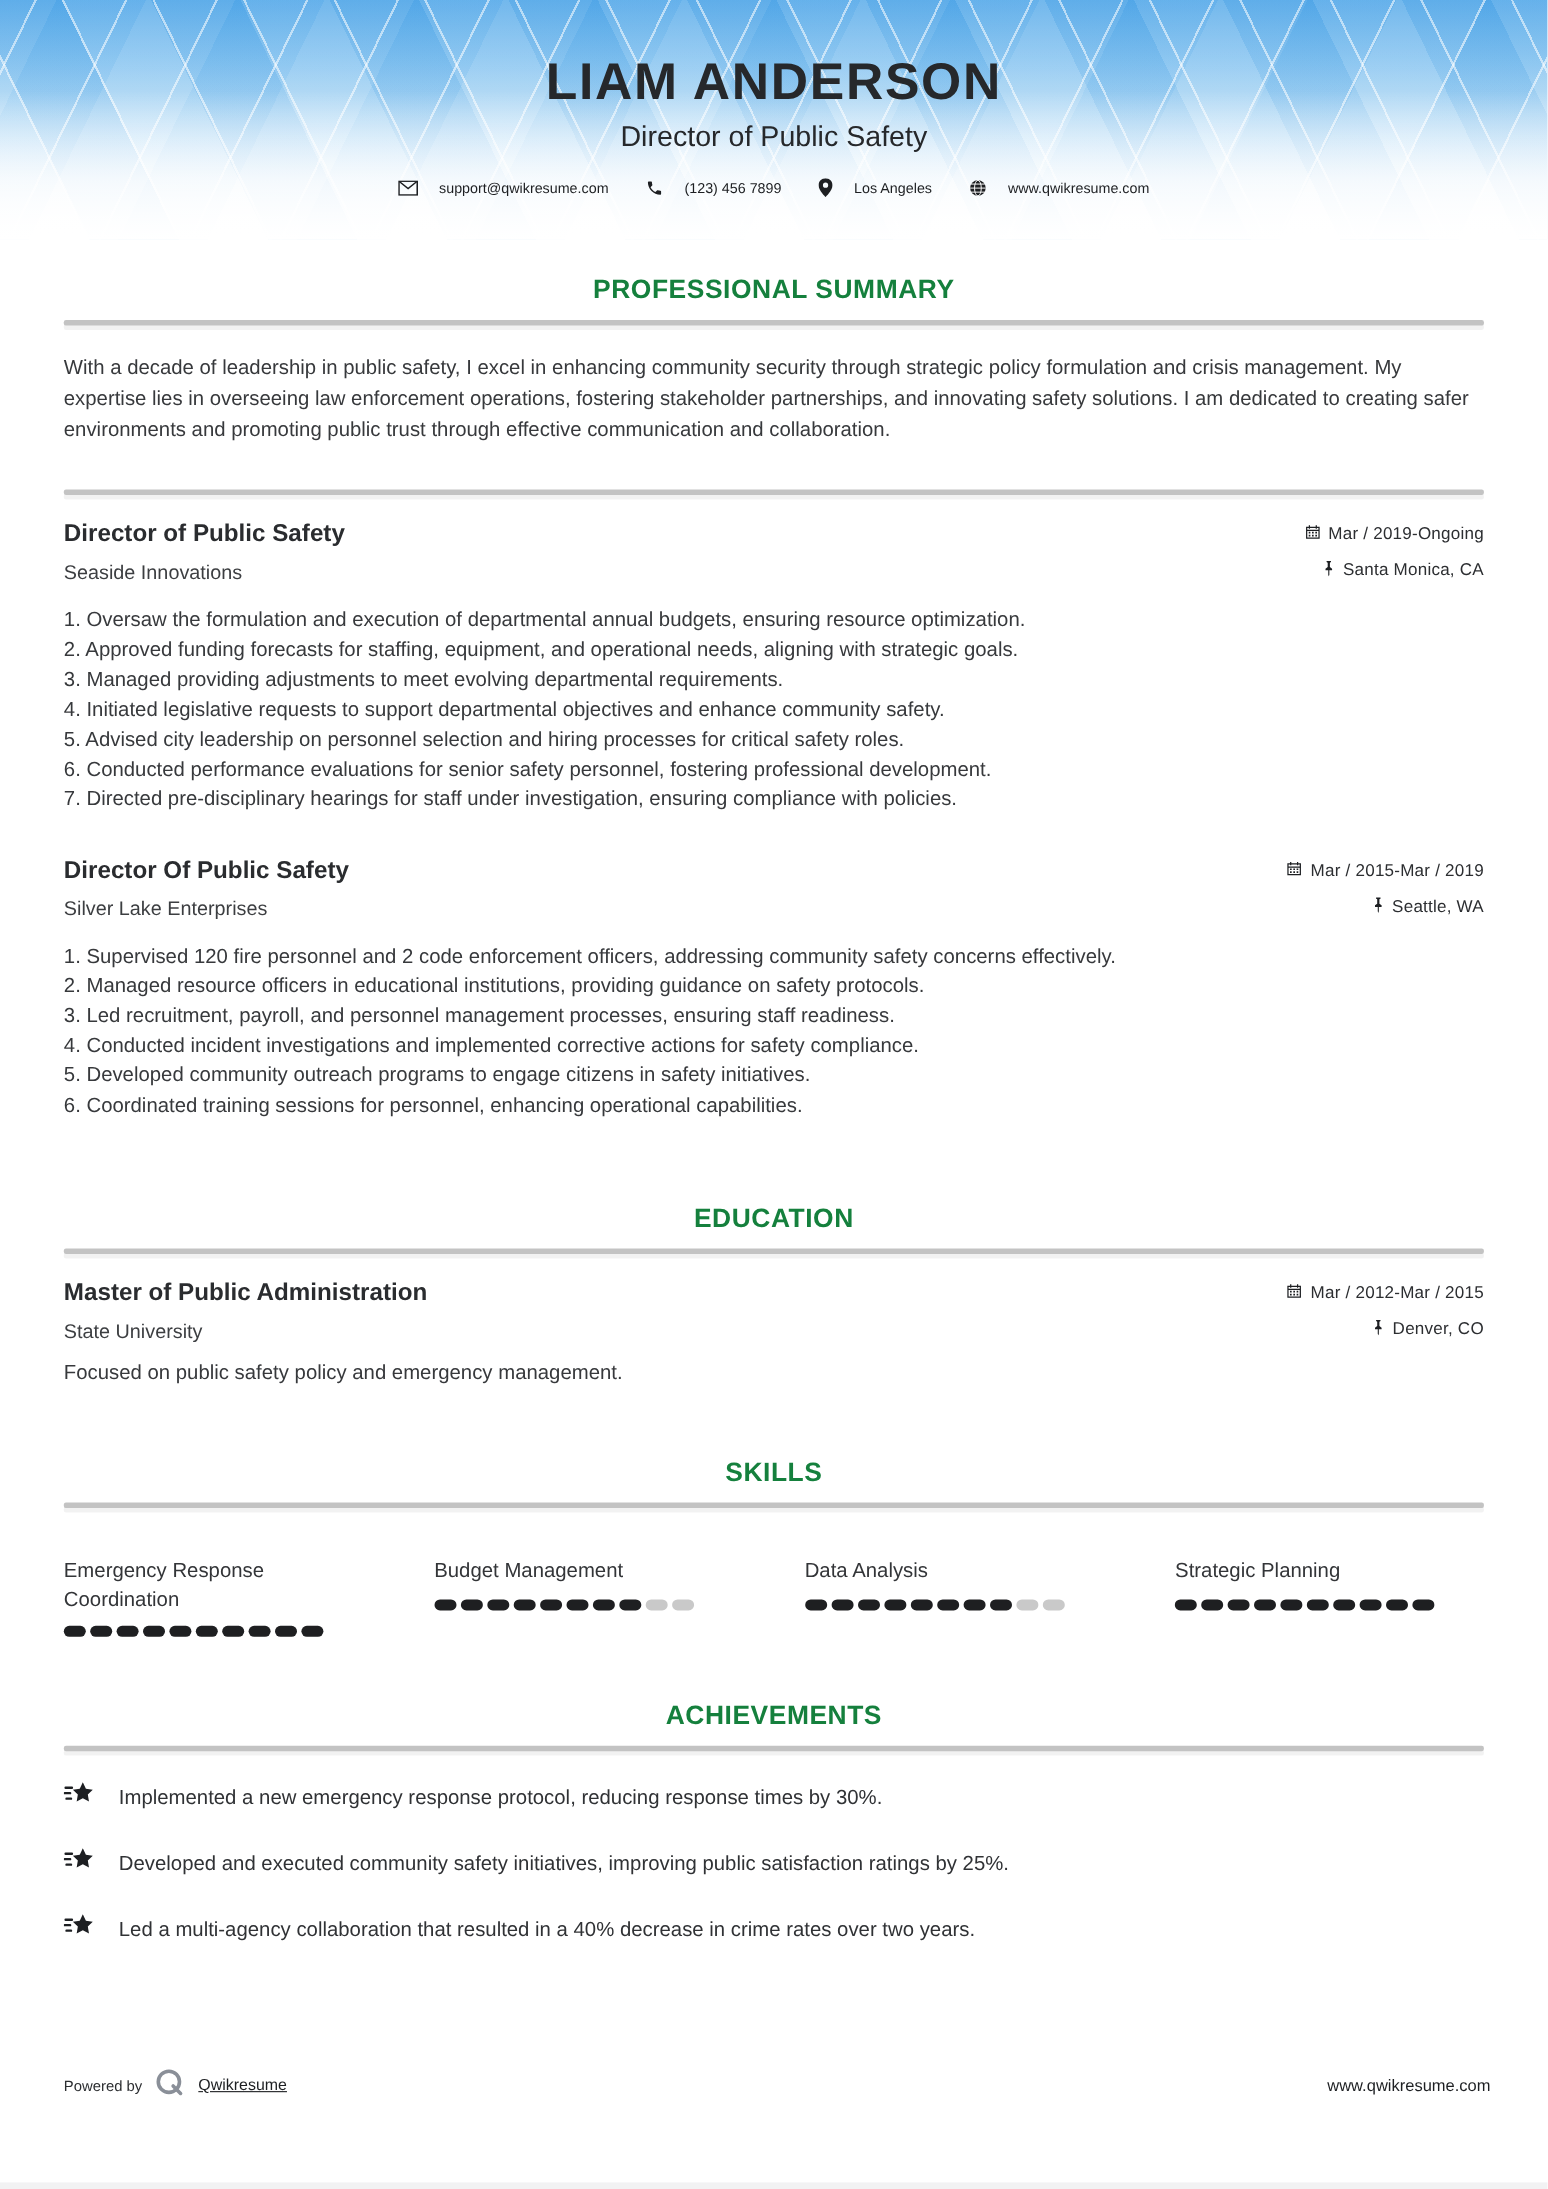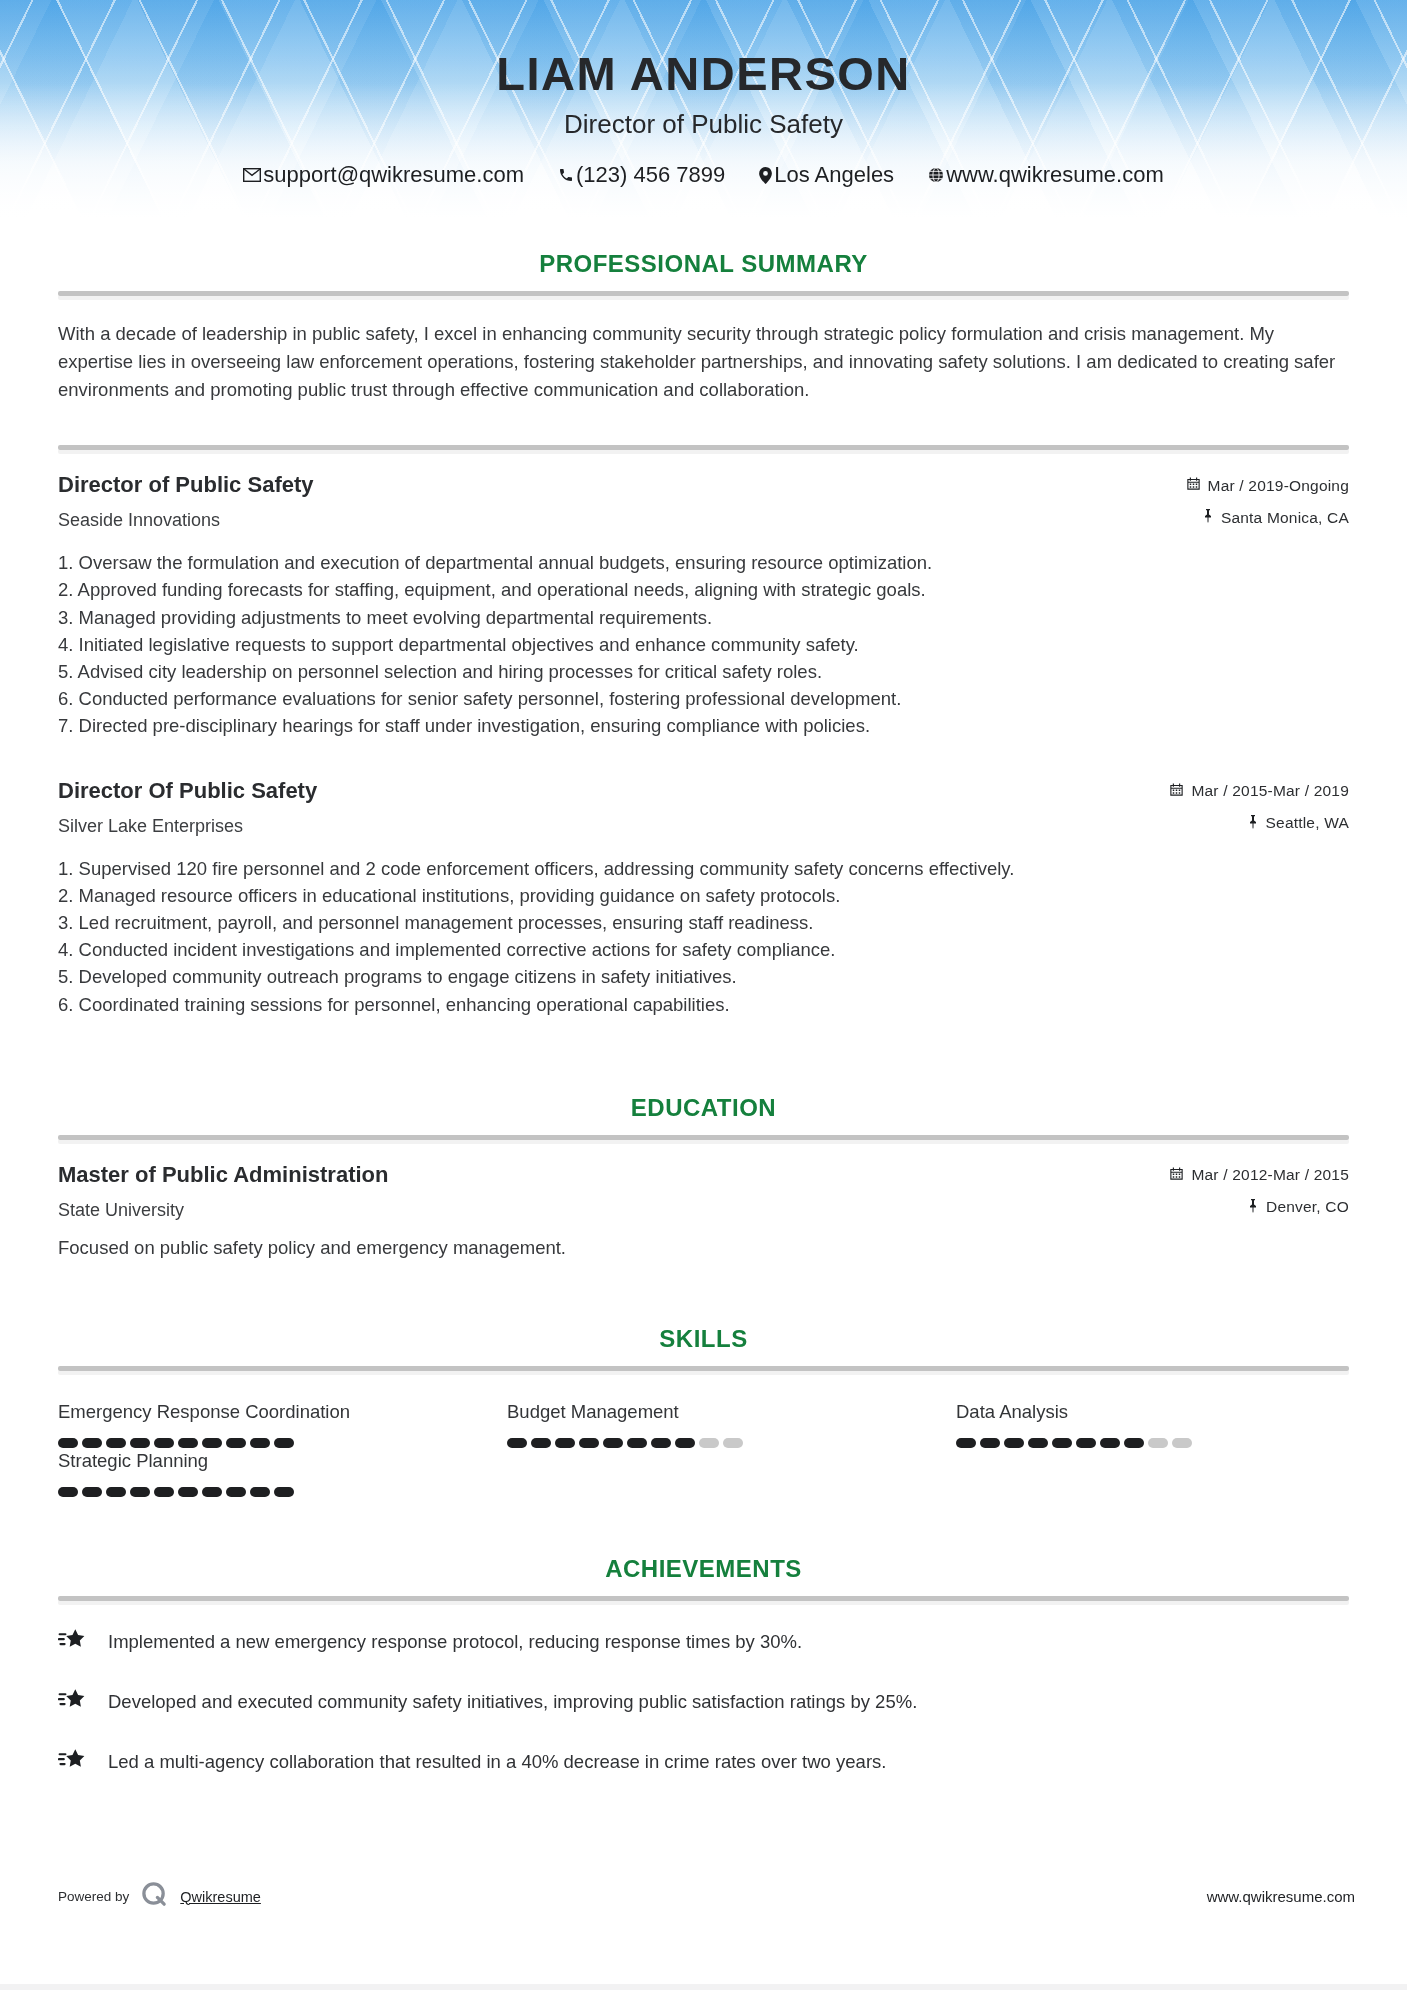--- a/index.html
+++ b/index.html
@@ -21,21 +21,21 @@
       repeating-linear-gradient(-64deg, rgba(255,255,255,0) 0 72px, rgba(255,255,255,0.55) 72px 74px),
       repeating-linear-gradient(64deg, rgba(255,255,255,0.12) 0 73px, rgba(96,168,226,0.10) 73px 146px),
       repeating-linear-gradient(-64deg, rgba(255,255,255,0.10) 0 73px, rgba(120,185,235,0.08) 73px 146px);
   }
   .hero-fade { position:absolute; inset:0;
     background:linear-gradient(180deg, rgba(255,255,255,0) 38%, rgba(255,255,255,0.72) 78%, #fff 100%); }
   .hero-inner { position:relative; z-index:2; text-align:center; padding-top:46px; }
   .person-name { font-size:47px; font-weight:700; letter-spacing:1.5px; color:#26282b; }
   .person-title { margin-top:8px; font-size:26px; font-weight:400; color:#26282b; }
   .contact-row { margin-top:22px; display:flex; justify-content:center; align-items:center; gap:34px; }
-  .contact-item { display:flex; align-items:center; gap:2px; font-size:22px; color:#1d1f22; }
+  .contact-item { display:flex; align-items:center; gap:19px; font-size:13px; color:#1d1f22; }
   .contact-item svg { display:block; }
 
   
   .content { padding:0 58px; }
   .sec-heading { text-align:center; font-size:24px; font-weight:700; letter-spacing:0.5px; color:#15803d; }
   .rule { height:5px; background:#c3c3c3; border-radius:2px; box-shadow:0 4px 0 rgba(0,0,0,0.05); margin-top:13px; }
 
   .summary-sec { margin-top:32px; }
   .summary-text { margin-top:24px; font-size:18.5px; line-height:1.5; color:#37393c; }
 
@@ -49,21 +49,21 @@
   .meta-line { display:flex; justify-content:flex-end; align-items:center; gap:7px; font-size:15.5px; color:#2c2e31; letter-spacing:0.2px; }
   .bullets { margin-top:18px; list-style:none; counter-reset:item; }
   .bullets li { counter-increment:item; font-size:18.5px; line-height:1.47; color:#37393c; }
   .bullets li::before { content:counter(item) ". "; }
 
   .edu-sec { margin-top:76px; }
   .edu-entry { margin-top:22px; }
   .edu-desc { margin-top:16px; font-size:18.5px; color:#37393c; }
 
   .skills-sec { margin-top:66px; }
-  .skills-grid { margin-top:28px; display:grid; grid-template-columns:repeat(3,1fr); column-gap:56px; }
+  .skills-grid { margin-top:44px; display:grid; grid-template-columns:repeat(4,1fr); column-gap:56px; }
   .skill-name { font-size:18.5px; color:#333538; line-height:1.4; min-height:27px; }
   .skill-bar { margin-top:12px; display:flex; gap:4px; }
   .dash { width:20px; height:10px; border-radius:5px; }
   .dash.filled { background:#1e1f21; }
   .dash.empty { background:#c9c9c9; }
 
   .ach-sec { margin-top:58px; }
   .ach-list { margin-top:26px; display:flex; flex-direction:column; gap:29px; }
   .ach-item { display:flex; align-items:center; gap:22px; font-size:18.5px; color:#303235; }
   .ach-item svg { flex:0 0 auto; }

